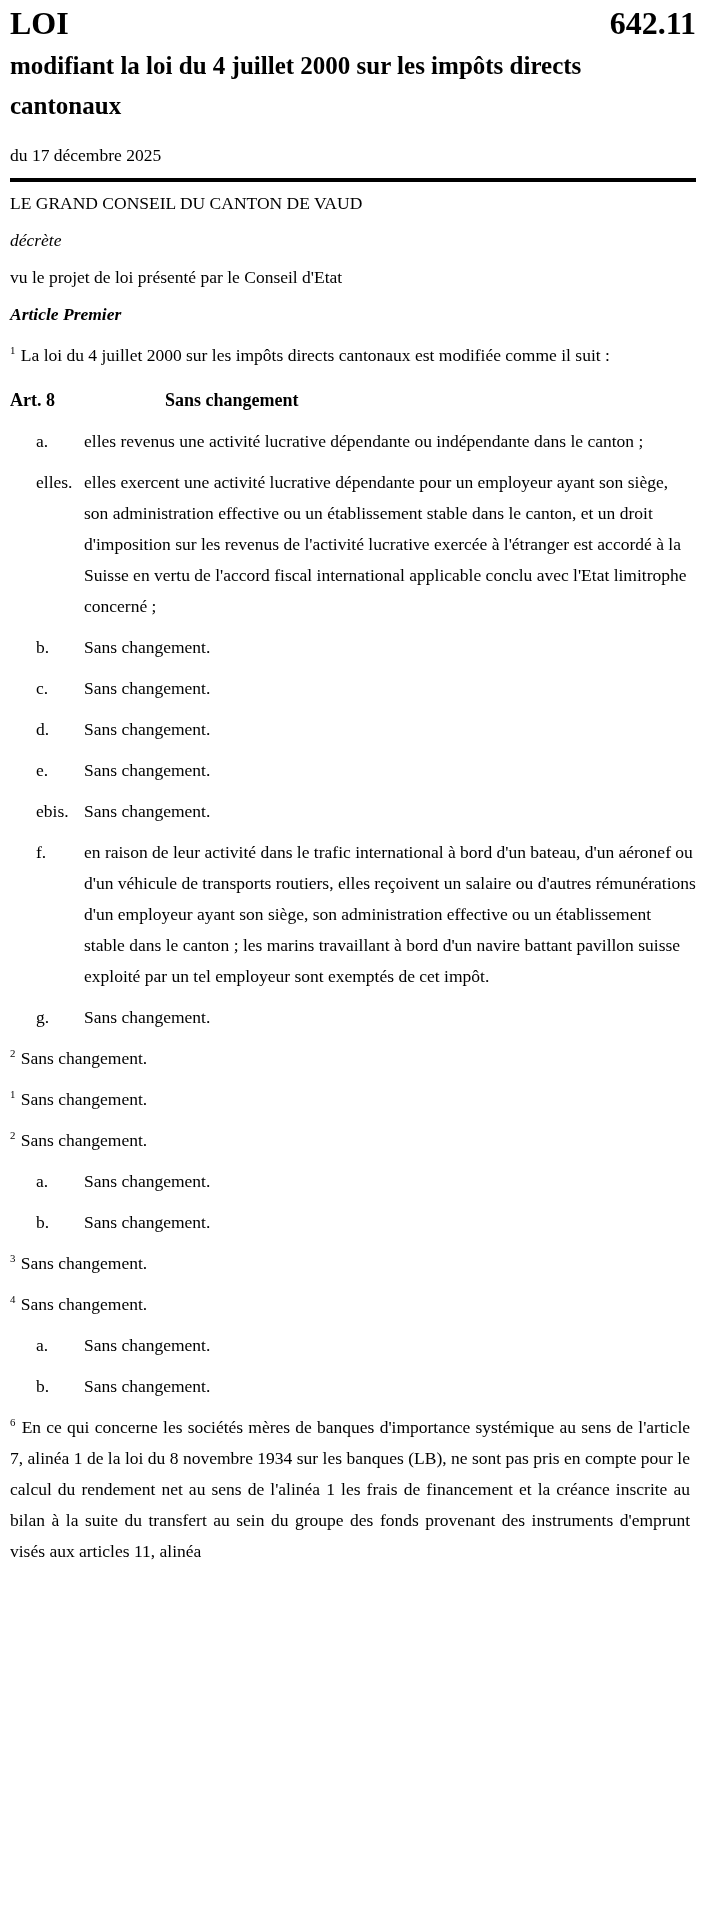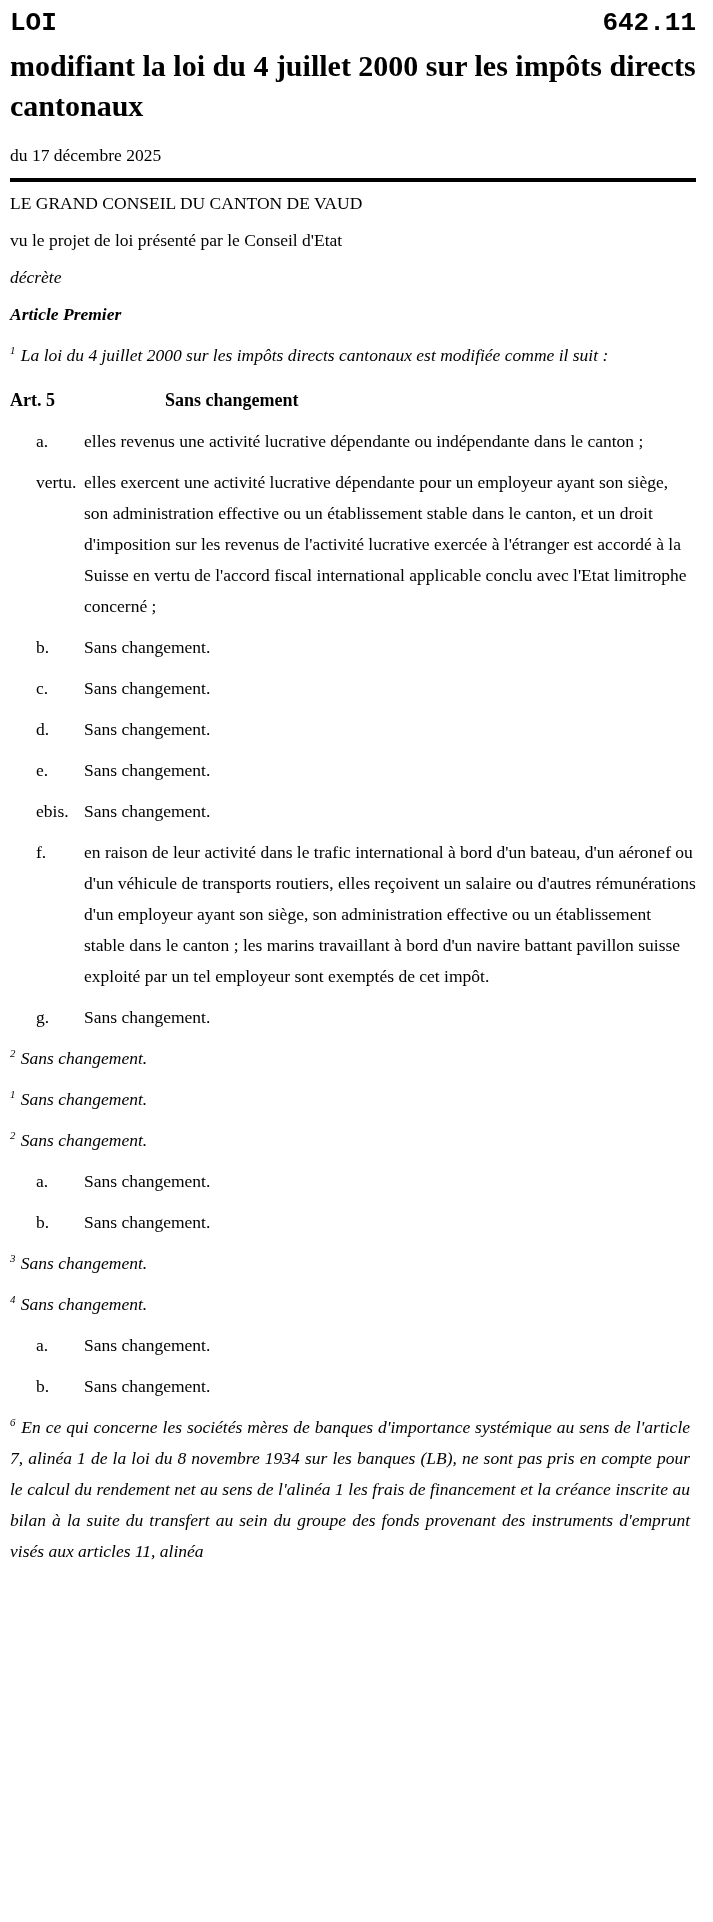--- a/index.html
+++ b/index.html
@@ -12,45 +12,44 @@
     color: #000000;
     font-family: "Liberation Serif", "DejaVu Serif", serif;
     font-size: 17.5px;
     line-height: 31px;
     overflow: hidden;
   }
   .header-row {
     display: flex;
     justify-content: space-between;
     align-items: flex-end;
-    font-size: 26px;
+    font-size: 32px;
     font-weight: bold;
     line-height: 34px;
-    font-family: Liberation Mono, monospace;
   }
   .doc-title {
-    font-size: 30px;
+    font-size: 25px;
     font-weight: bold;
     line-height: 40px;
     margin: 6px 0 0 0;
   }
   .doc-date {
     margin: 18px 0 0 0;
     line-height: 22px;
   }
   .header-rule {
     border: none;
     border-top: 4px solid #000000;
     margin: 12px 0 0 0;
   }
   .pre { margin: 6px 0 0 0; }
   .pre-first { }
   .decree-word { font-style: italic; }
   .article-premier { font-weight: bold; font-style: italic; }
-  .para { margin: 10px 6px 0 0; text-align: justify; font-style: italic; }
+  .para { margin: 10px 6px 0 0; text-align: justify; }
   .art {
     margin: 14px 0 0 0;
     font-weight: bold;
     font-size: 18px;
   }
   .art-num { display: inline-block; min-width: 155px; }
   .item { display: flex; margin: 10px 0 0 0; }
   .item-label { flex: 0 0 48px; margin-left: 26px; }
   .item-text { flex: 1; }
   sup { font-size: 0.62em; line-height: 0; padding-right: 1px; }
@@ -65,33 +64,33 @@
     <span>642.11</span>
   </div>
 
   <h1 class="doc-title">modifiant la loi du 4 juillet 2000 sur les impôts directs cantonaux</h1>
 
   <p class="doc-date">du 17 décembre 2025</p>
 
   <hr class="header-rule">
 
   <p class="pre pre-first">LE GRAND CONSEIL DU CANTON DE VAUD</p>
+  <p class="pre decree-word">décrète</p>
   <p class="pre">vu le projet de loi présenté par le Conseil d'Etat</p>
-  <p class="pre decree-word">décrète</p>
   <p class="pre article-premier">Article Premier</p>
 
   <div id="doc-body">
       <p class="para"><sup>1</sup> <span>La loi du 4 juillet 2000 sur les impôts directs cantonaux est modifiée comme il suit :</span></p>
-      <p class="art"><span class="art-num">Art. 5</span><span>Sans changement</span></p>
+      <p class="art"><span class="art-num">Art. 8</span><span>Sans changement</span></p>
       <div class="item">
         <span class="item-label">a.</span>
         <span class="item-text">elles revenus une activité lucrative dépendante ou indépendante dans le canton ;</span>
       </div>
       <div class="item">
-        <span class="item-label">vertu.</span>
+        <span class="item-label">elles.</span>
         <span class="item-text">elles exercent une activité lucrative dépendante pour un employeur ayant son siège, son administration effective ou un établissement stable dans le canton, et un droit d'imposition sur les revenus de l'activité lucrative exercée à l'étranger est accordé à la Suisse en vertu de l'accord fiscal international applicable conclu avec l'Etat limitrophe concerné ;</span>
       </div>
       <div class="item">
         <span class="item-label">b.</span>
         <span class="item-text">Sans changement.</span>
       </div>
       <div class="item">
         <span class="item-label">c.</span>
         <span class="item-text">Sans changement.</span>
       </div>

